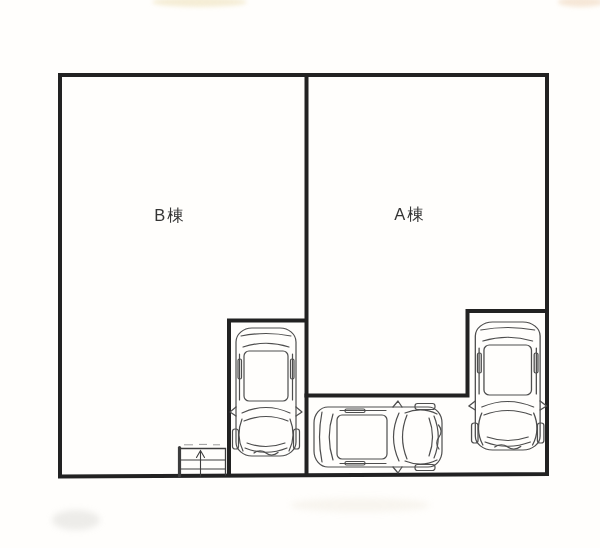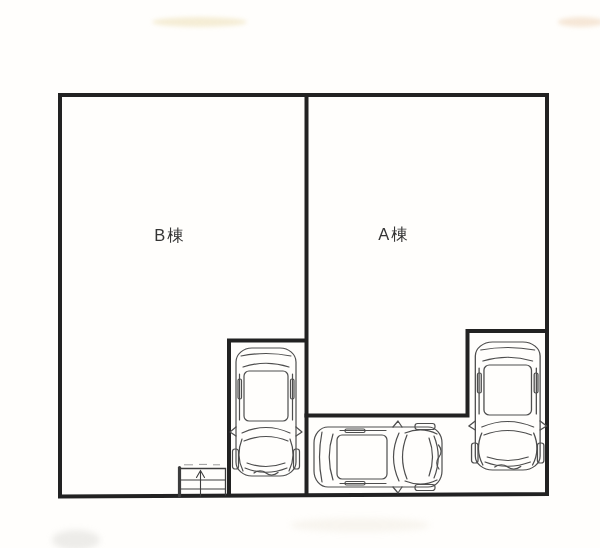--- a/index.html
+++ b/index.html
@@ -1,33 +1,33 @@
 <!DOCTYPE html>
 <html style="--wall: #222222; --detail-line: #4e4e4e; --stair-line: #3d3d3d; --label-text: #353535; --background: #fffefc;"><head>
 <meta charset="utf-8">
 <style>
   html,body{margin:0;padding:0;}
   body{
     width:600px;height:548px;overflow:hidden;
     background:var(--background,#fffefc);
     font-family:"Liberation Sans","DejaVu Sans",sans-serif;
   }
-  .canvas{position:relative;width:600px;height:480px;background:var(--background,#fffefc);margin-top:20px;}
+  .canvas{position:relative;width:600px;height:480px;background:var(--background,#fffefc);}
   .plan-svg{position:absolute;left:0;top:0;}
   .wall{stroke:var(--wall,#222);fill:none;stroke-linecap:square;stroke-linejoin:miter;}
   .stair{stroke:var(--stair-line,#3d3d3d);fill:none;stroke-linecap:round;}
   .hatch{stroke:#8f8f8f;fill:none;}
   .car,.car *{stroke:var(--detail-line,#4e4e4e);fill:none;stroke-width:1.2;stroke-linecap:round;stroke-linejoin:round;}
   .label{
     position:absolute;width:52px;text-align:center;
     font-size:16.5px;letter-spacing:2px;color:var(--label-text,#353535);
     font-weight:400;user-select:none;
   }
   .label-b{left:144px;top:205px;}
-  .label-a{left:368px;top:204px;}
+  .label-a{left:384px;top:204px;}
   .smudge{position:absolute;pointer-events:none;filter:blur(2px);border-radius:50%;}
   .smudge-1{left:152px;top:-3px;width:95px;height:10px;background:rgba(228,210,150,.38);}
   .smudge-2{left:558px;top:-3px;width:46px;height:10px;background:rgba(233,200,165,.42);}
   .smudge-3{left:52px;top:510px;width:48px;height:20px;background:rgba(175,175,170,.22);filter:blur(3px);}
   .smudge-4{left:290px;top:498px;width:140px;height:14px;background:rgba(215,205,185,.18);filter:blur(3px);}
 </style>
 </head>
 <body>
 
 <div class="canvas">

